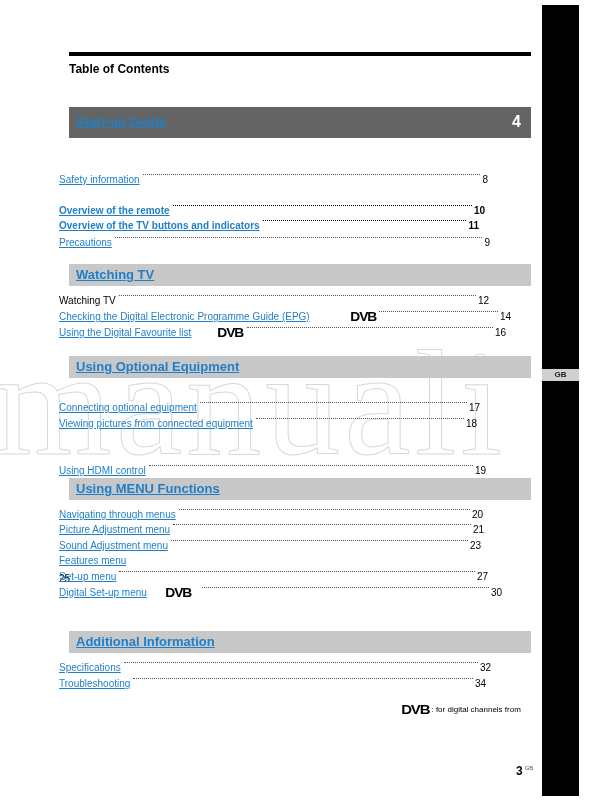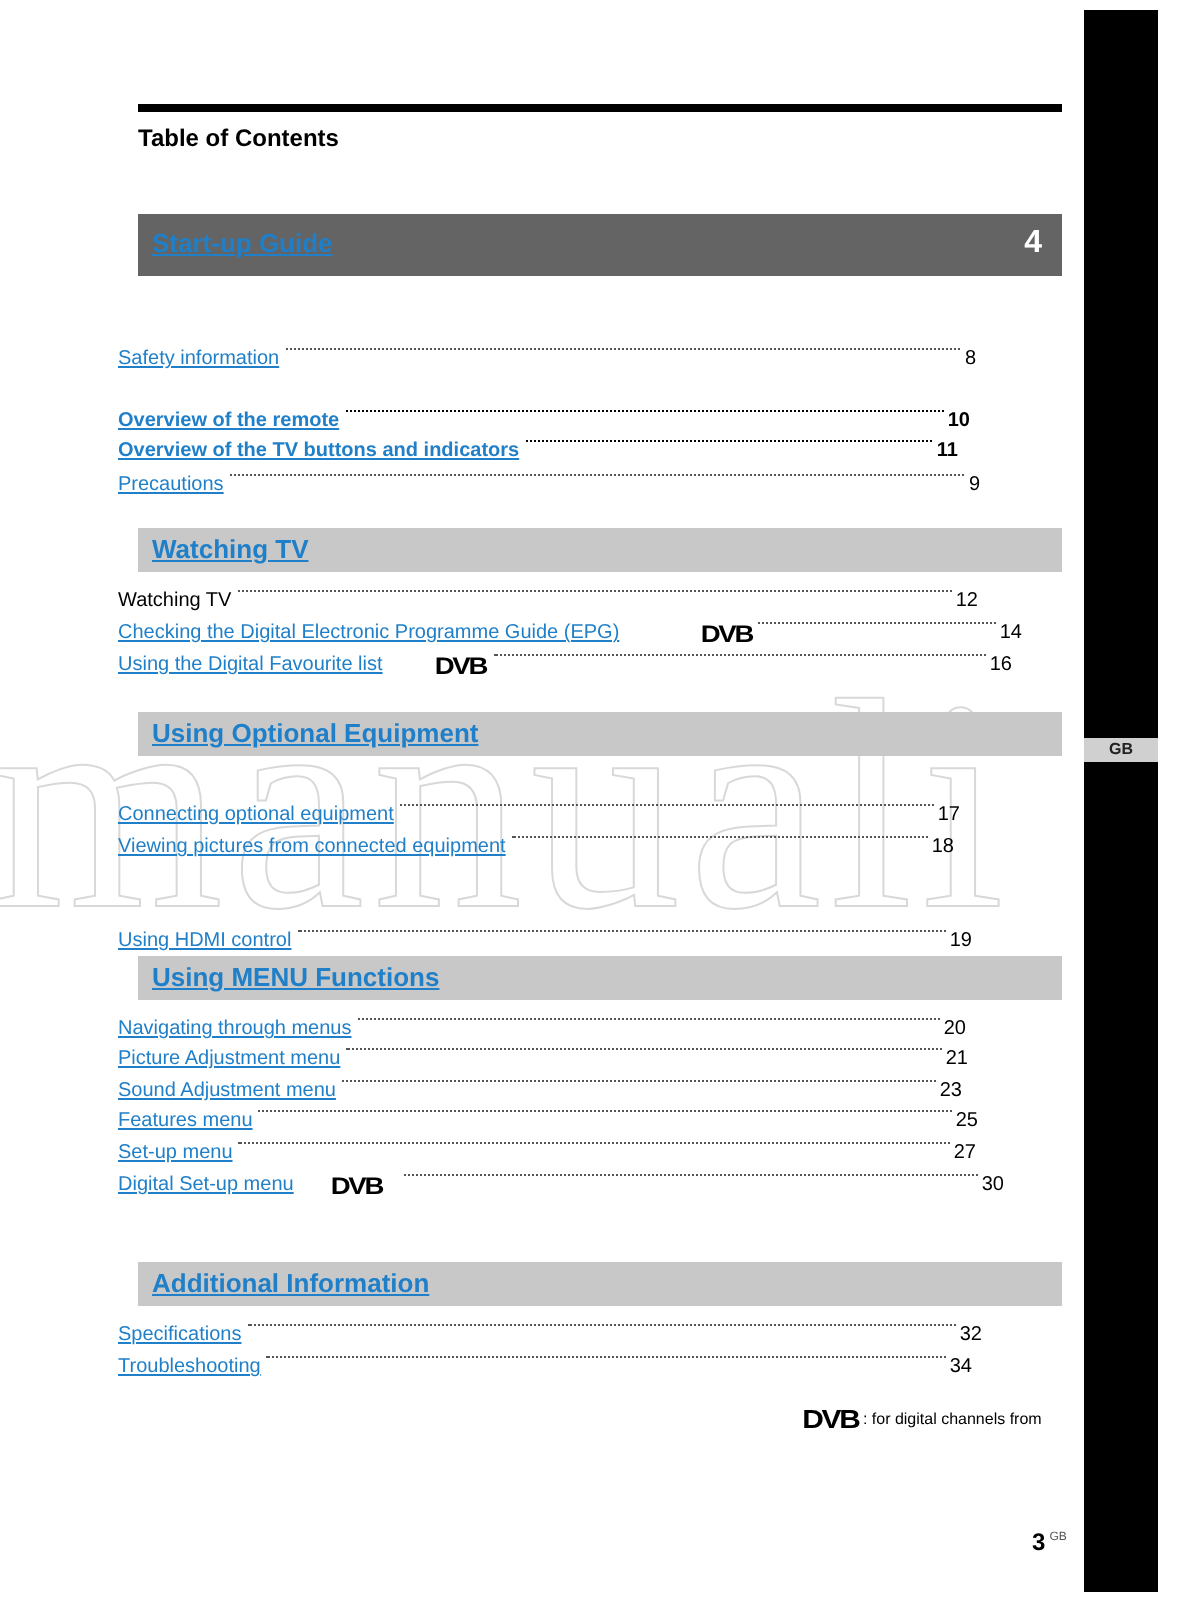--- a/index.html
+++ b/index.html
@@ -122,21 +122,21 @@
 <div class="entry" style="top:523px; width:425px;">
   <span class="label">Picture Adjustment menu</span>
   <span class="dots"></span>
   <span class="page">21</span>
 </div>
 <div class="entry" style="top:539px; width:422px;">
   <span class="label">Sound Adjustment menu</span>
   <span class="dots"></span>
   <span class="page">23</span>
 </div>
-<div class="entry" style="top:554px; width:430px;">
+<div class="entry" style="top:554px; width:430px;flex-direction:column;">
   <span class="label">Features menu</span>
   <span class="dots"></span>
   <span class="page">25</span>
 </div>
 <div class="entry" style="top:570px; width:429px;">
   <span class="label">Set-up menu</span>
   <span class="dots"></span>
   <span class="page">27</span>
 </div>
 <div class="entry" style="top:586px; width:443px;">

